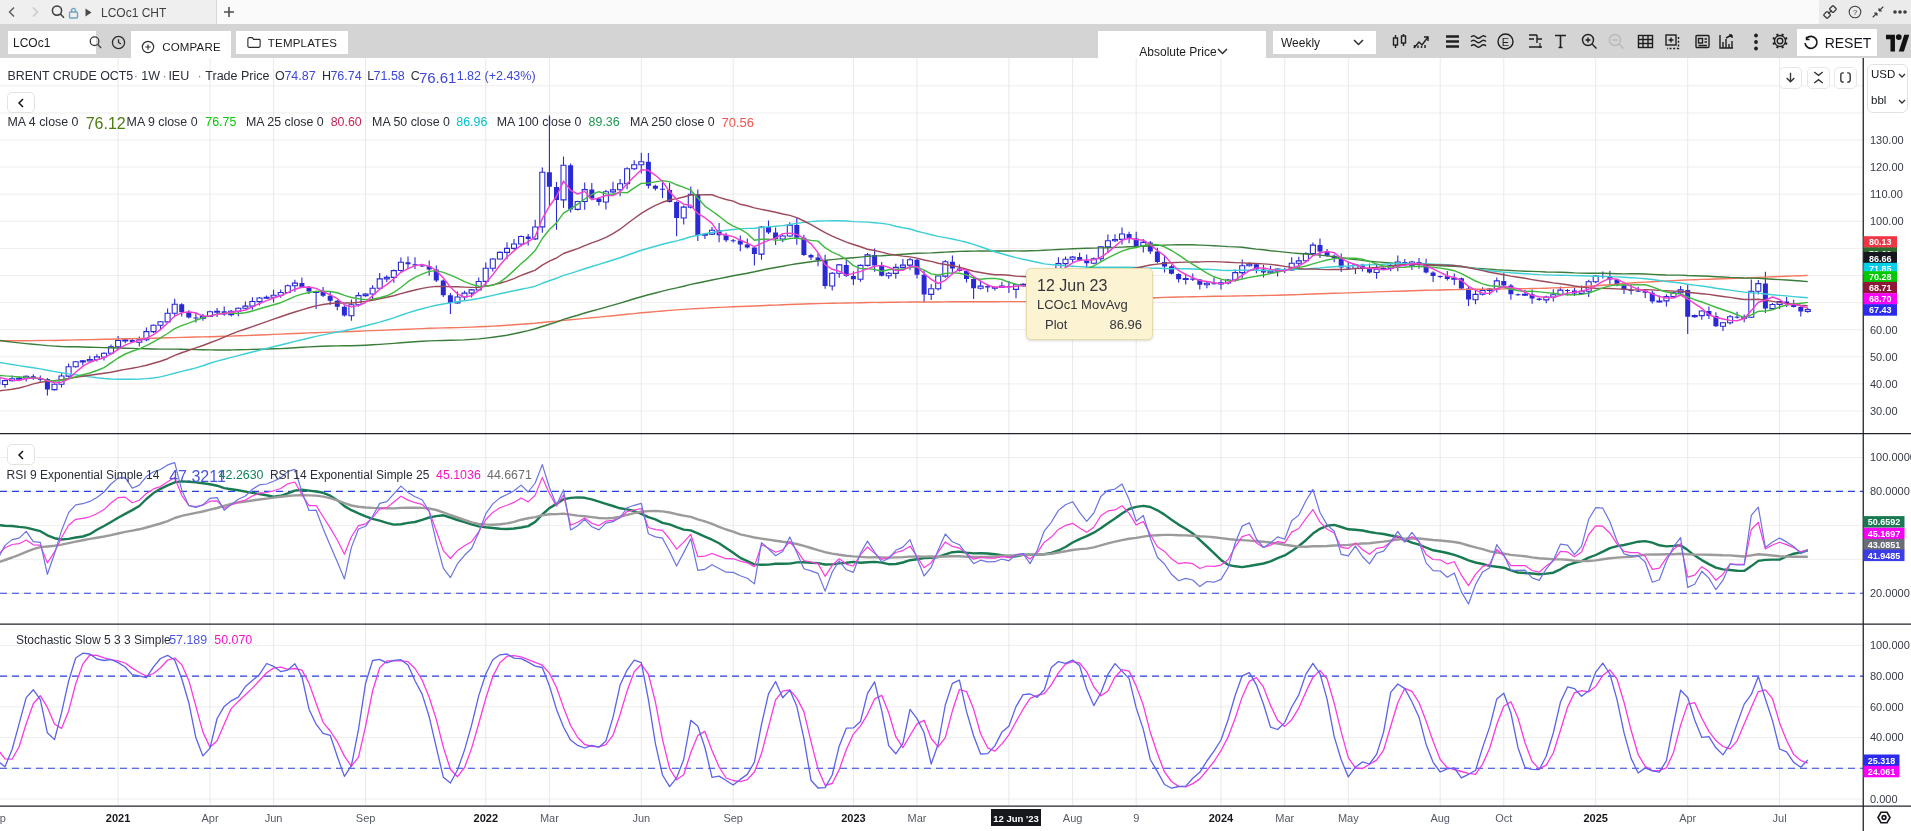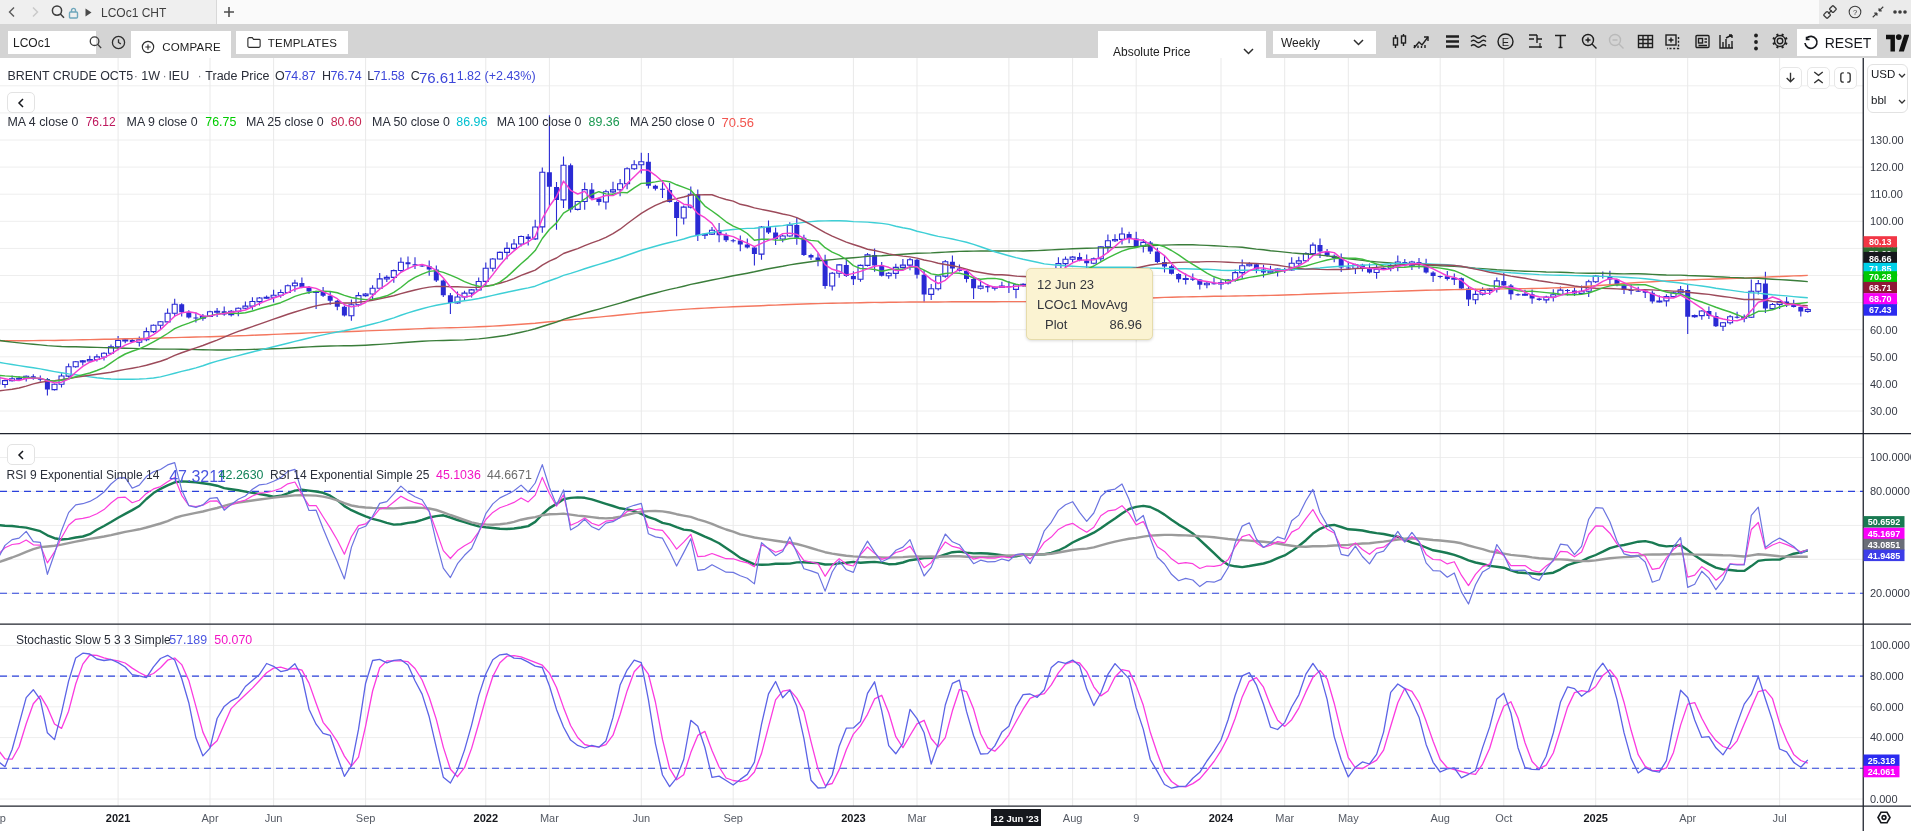--- a/index.html
+++ b/index.html
@@ -71,21 +71,21 @@
       <path d="M8 5V11 M5 8H11" stroke="#2e2e2e" stroke-width="1.3"></path>
     </svg>
     <span style="font-size:11.5px;color:#1d1d1d;letter-spacing:.2px">COMPARE</span>
   </div>
 <div class="btn" style="left:236px;top:31px;width:112px;height:23px">
     <svg width="14" height="13" viewBox="0 0 16 14" style="margin-right:7px">
       <path d="M1 3 a1.5 1.5 0 0 1 1.5-1.5 H6 l1.5 2 H14 a1 1 0 0 1 1 1 V11 a1.5 1.5 0 0 1 -1.5 1.5 H2.5 A1.5 1.5 0 0 1 1 11 Z" stroke="#2e2e2e" stroke-width="1.3" fill="none"></path>
     </svg>
     <span style="font-size:11.5px;color:#1d1d1d;letter-spacing:.2px">TEMPLATES</span>
   </div>
-<div class="btn" style="left:1098px;top:31px;width:168px;height:41px;justify-content:space-between">
+<div class="btn" style="left:1098px;top:31px;width:168px;height:41px;">
     <span style="font-size:12px;color:#1d1d1d;margin-left:15px">Absolute Price</span>
     <svg width="11" height="7" viewBox="0 0 11 7" style="margin-right:12px">
       <path d="M1 1 L5.5 5.5 L10 1" stroke="#2e2e2e" stroke-width="1.5" fill="none"></path>
     </svg>
   </div>
 <div class="btn" style="left:1273px;top:31px;width:103px;height:23px;justify-content:space-between">
     <span style="font-size:12px;color:#1d1d1d;margin-left:8px">Weekly</span>
     <svg width="11" height="7" viewBox="0 0 11 7" style="margin-right:12px">
       <path d="M1 1 L5.5 5.5 L10 1" stroke="#2e2e2e" stroke-width="1.5" fill="none"></path>
     </svg>
@@ -323,21 +323,21 @@
 <div class="abs" style="left:373.5px;top:68.5px;font-size:12.5px;color:#3d47d9;white-space:nowrap">71.58</div>
 <div class="abs" style="left:410.7px;top:68.5px;font-size:12.5px;color:#2a2e39;white-space:nowrap">C</div>
 <div class="abs" style="left:418.9px;top:68.5px;font-size:15px;color:#3d47d9;white-space:nowrap">76.61</div>
 <div class="abs" style="left:456.7px;top:68.5px;font-size:12.5px;color:#3d47d9;white-space:nowrap">1.82 (+2.43%)</div>
 <div class="btn" style="left:7px;top:92px;width:28px;height:21px;border:1px solid #e3e3e3;border-radius:5px">
     <svg width="8" height="10" viewBox="0 0 8 10">
       <path d="M6 1 L2 5 L6 9" stroke="#16181d" stroke-width="1.5" fill="none"></path>
     </svg>
   </div>
 <div class="abs" style="left:7.5px;top:115px;font-size:12.4px;color:#2a2e39;white-space:nowrap">MA 4 close 0</div>
-<div class="abs" style="left:85.7px;top:115px;font-size:12px;color:#be185d;white-space:nowrap">76.12</div>
+<div class="abs" style="left:85.7px;top:115px;font-size:16px;color:#4d7c0f;white-space:nowrap">76.12</div>
 <div class="abs" style="left:126.6px;top:115px;font-size:12.4px;color:#2a2e39;white-space:nowrap">MA 9 close 0</div>
 <div class="abs" style="left:205.3px;top:115px;font-size:12.4px;color:#00cc00;white-space:nowrap">76.75</div>
 <div class="abs" style="left:245.9px;top:115px;font-size:12.4px;color:#2a2e39;white-space:nowrap">MA 25 close 0</div>
 <div class="abs" style="left:330.7px;top:115px;font-size:12.4px;color:#c62552;white-space:nowrap">80.60</div>
 <div class="abs" style="left:372.1px;top:115px;font-size:12.4px;color:#2a2e39;white-space:nowrap">MA 50 close 0</div>
 <div class="abs" style="left:456.3px;top:115px;font-size:12.4px;color:#00c0d0;white-space:nowrap">86.96</div>
 <div class="abs" style="left:496.7px;top:115px;font-size:12.4px;color:#2a2e39;white-space:nowrap">MA 100 close 0</div>
 <div class="abs" style="left:588.6px;top:115px;font-size:12.4px;color:#1a9850;white-space:nowrap">89.36</div>
 <div class="abs" style="left:629.9px;top:115px;font-size:12.4px;color:#2a2e39;white-space:nowrap">MA 250 close 0</div>
 <div class="abs" style="left:721.5px;top:115px;font-size:13px;color:#f2554f;white-space:nowrap">70.56</div>
@@ -379,16 +379,16 @@
 <div class="abs" style="left:1867px;top:63.5px;width:41px;height:49px;border:1px solid #e2e2e2;border-radius:6px;background:#fff"></div>
 <div class="abs" style="left:1871px;top:68px;font-size:11.5px;color:#16181d">USD</div>
 <svg class="abs" style="left:1897.5px;top:73px" width="8" height="5" viewBox="0 0 8 5">
     <path d="M1 1 L4 4 L7 1" stroke="#333" stroke-width="1.3" fill="none"></path>
   </svg>
 <div class="abs" style="left:1871px;top:94px;font-size:11.5px;color:#16181d">bbl</div>
 <svg class="abs" style="left:1897.5px;top:99px" width="8" height="5" viewBox="0 0 8 5">
     <path d="M1 1 L4 4 L7 1" stroke="#333" stroke-width="1.3" fill="none"></path>
   </svg>
 <div class="abs" style="left:1026px;top:268px;width:127px;height:72px;background:#fbf3d2;border:1px solid #e6dcab;border-radius:5px;box-shadow:0 1px 3px rgba(0,0,0,.15)">
-    <div style="position:absolute;left:10px;top:8px;font-size:13px;color:#33353c">12 Jun 23</div>
+    <div style="position:absolute;left:10px;top:8px;font-size:16px;color:#33353c">12 Jun 23</div>
     <div style="position:absolute;left:10px;top:28px;font-size:13px;color:#33353c">LCOc1 MovAvg</div>
     <div style="position:absolute;left:18px;top:48px;font-size:13px;color:#33353c">Plot</div>
     <div style="position:absolute;right:10px;top:48px;font-size:13px;color:#33353c">86.96</div>
   </div>
 </body></html>

